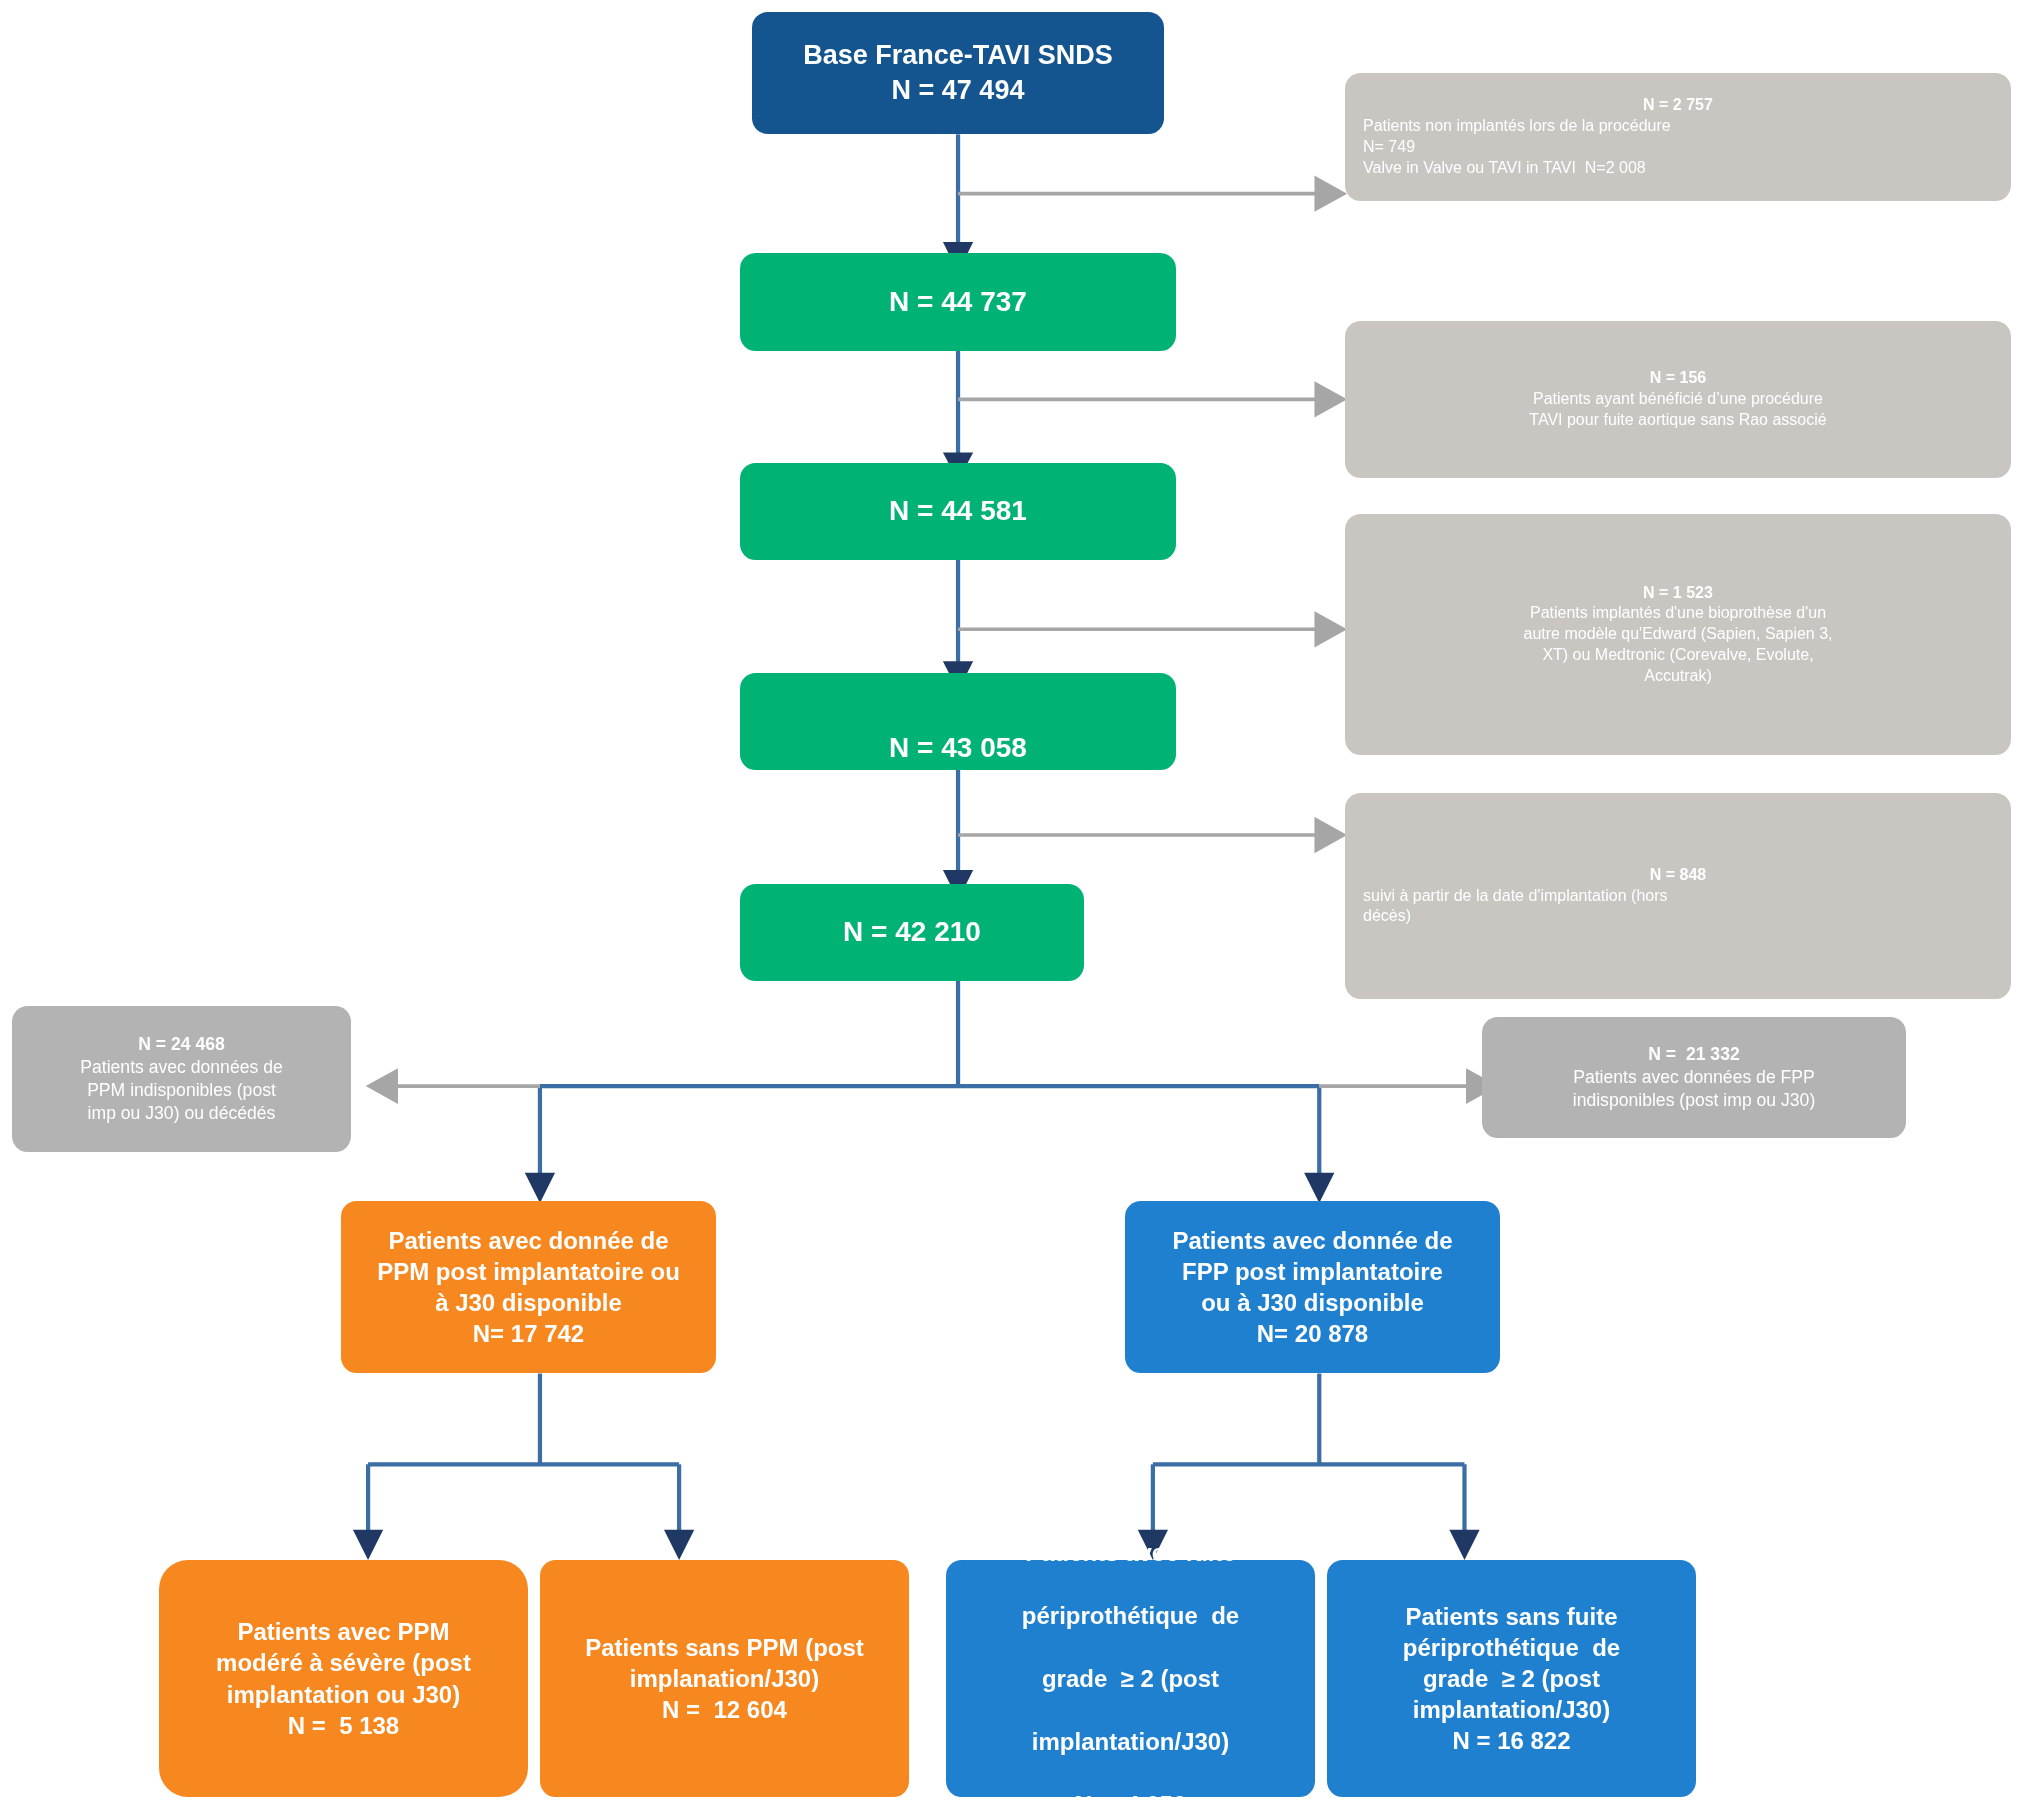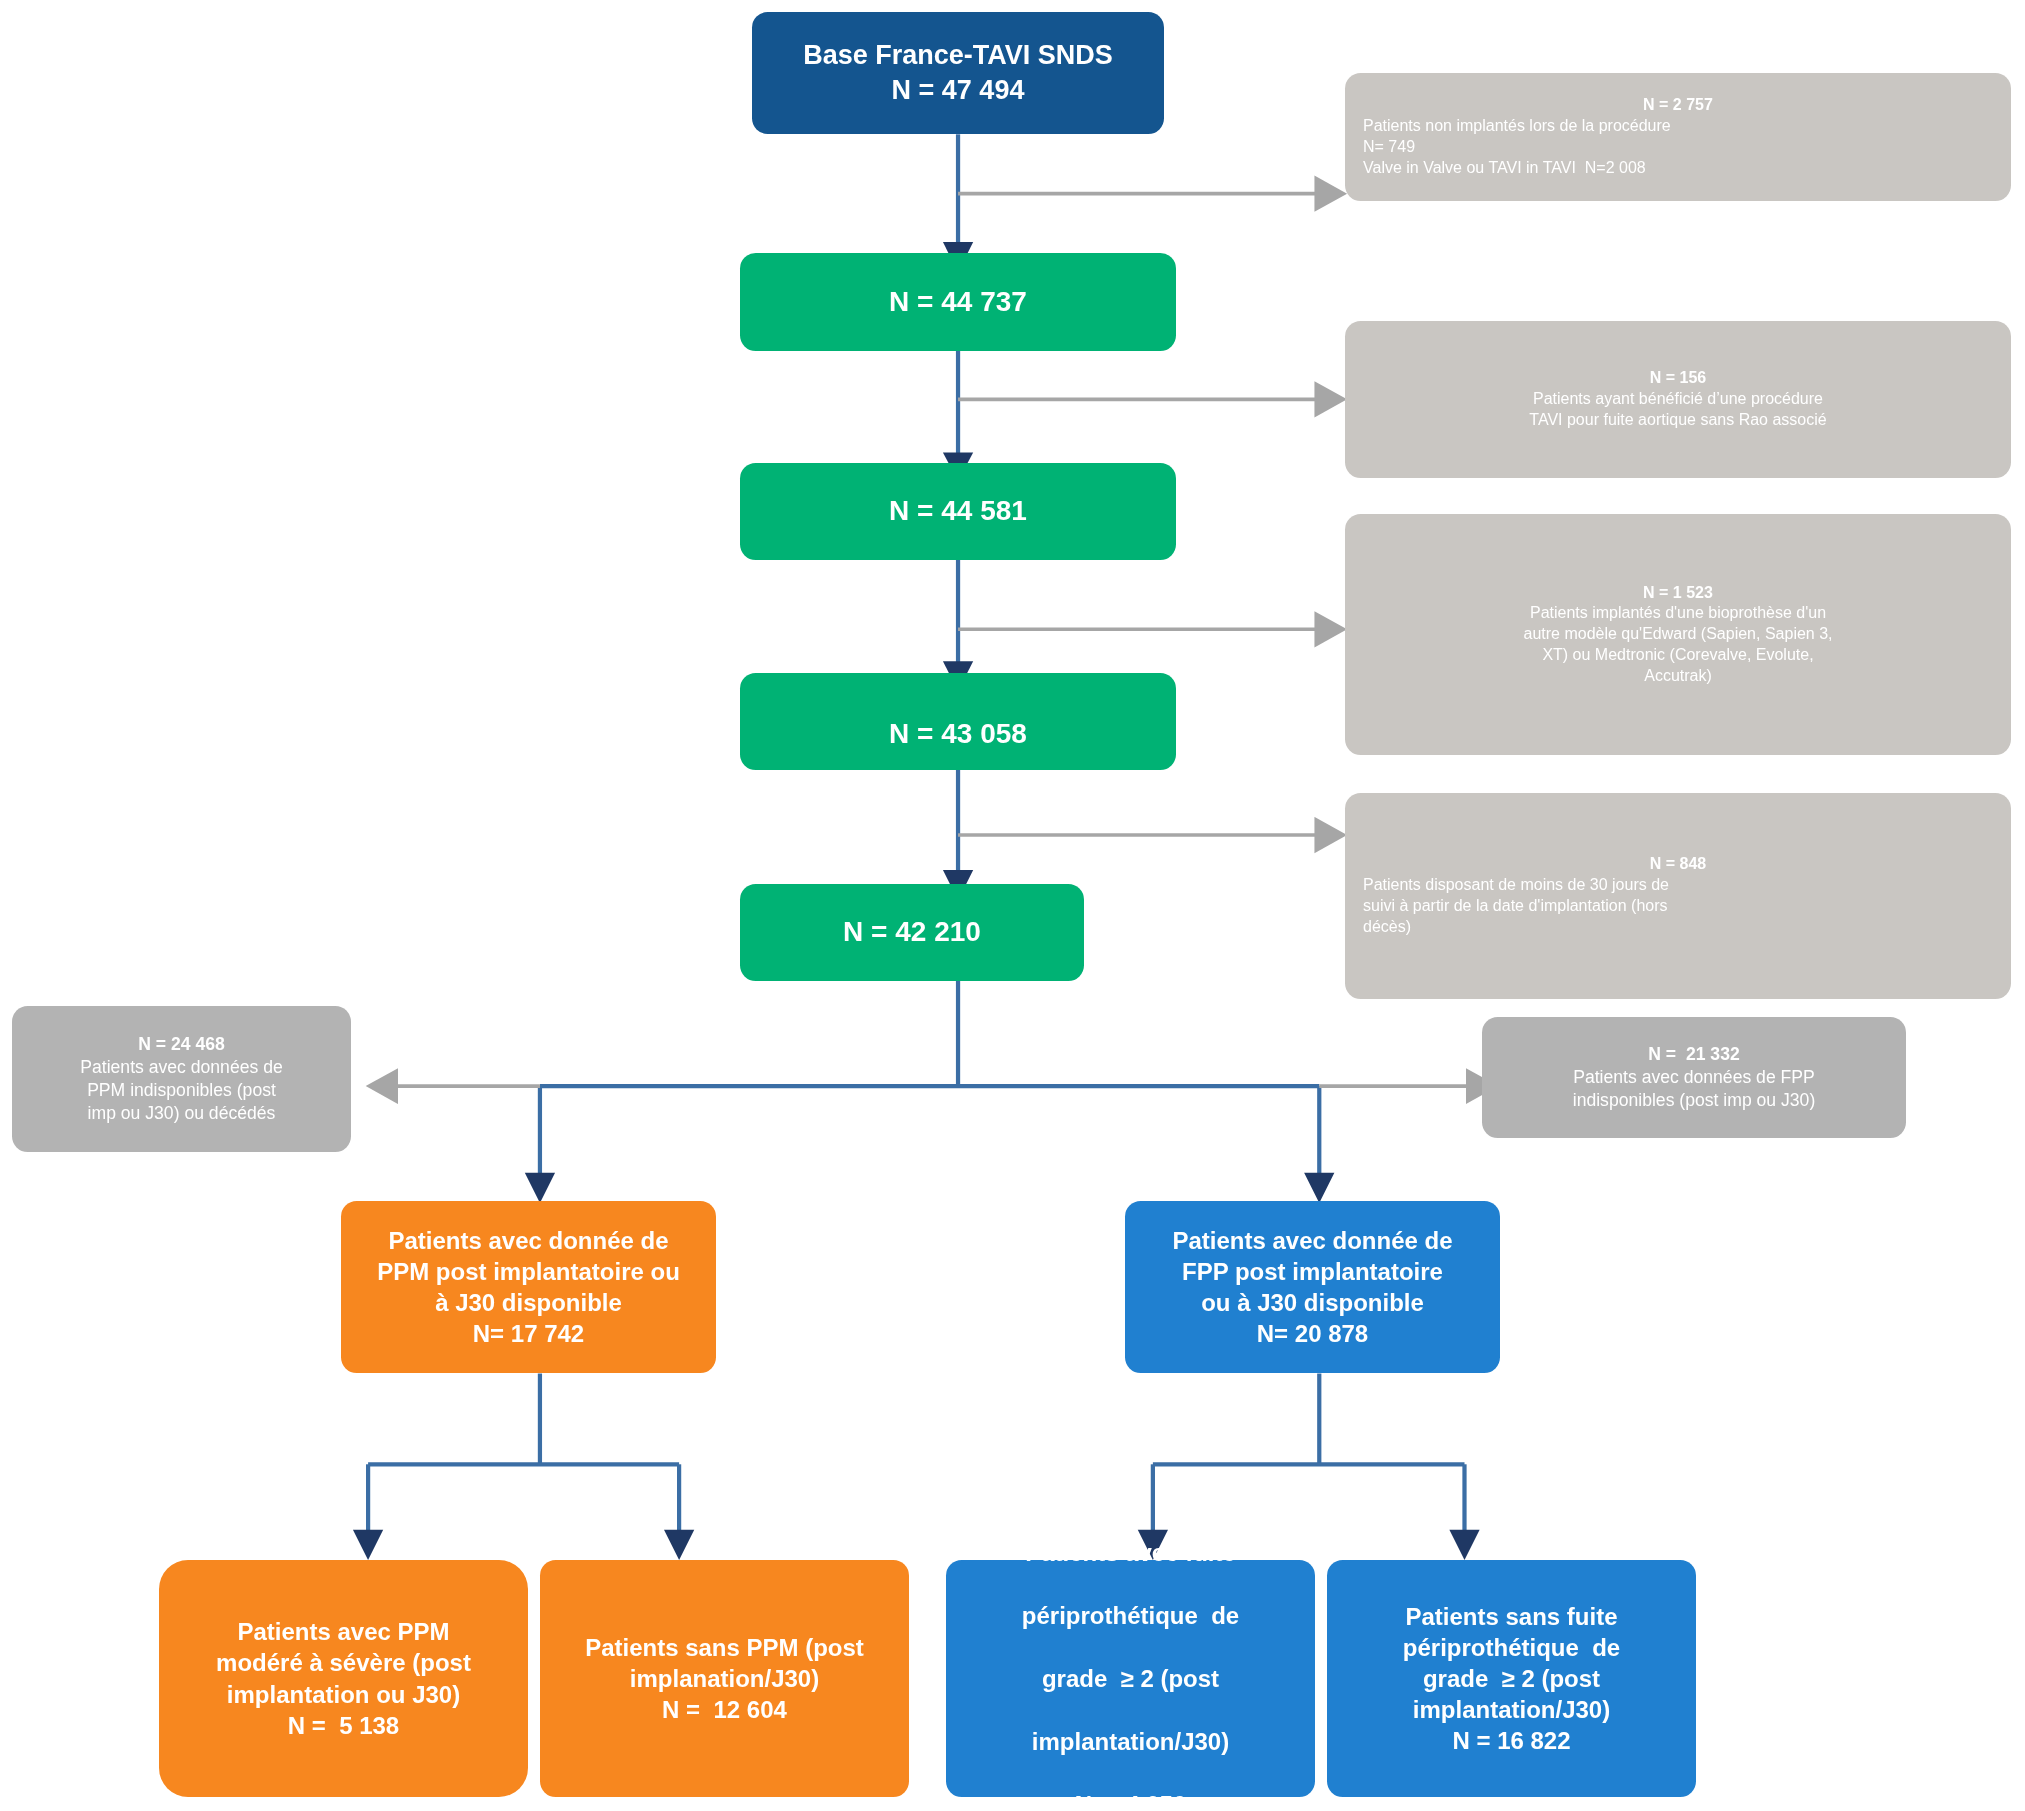--- a/index.html
+++ b/index.html
@@ -30,21 +30,21 @@
     position: absolute;
     box-sizing: border-box;
     display: flex;
     flex-direction: column;
     align-items: center;
     justify-content: center;
     text-align: center;
     color: #ffffff;
     border-radius: 15.7px;
     line-height: 1.30;
-    padding: 18px 11px;
+    padding: 4px 11px;
   }
   .node .ln {
     display: block;
     white-space: pre;
   }
 
   
   .n-navy   { background: #14558f; }
   .n-green  { background: #00b274; }
   .n-orange { background: #f7871f; }
@@ -179,21 +179,20 @@
   <div class="node n-grey t-excl" style="left:1345px; top:514px; width:666px; height:241px; padding:8.5px 18px;">
     <span class="ln" style="font-weight:bold;">N = 1 523</span>
     <span class="ln">Patients implantés d'une bioprothèse d'un</span>
     <span class="ln">autre modèle qu'Edward (Sapien, Sapien 3,</span>
     <span class="ln">XT) ou Medtronic (Corevalve, Evolute,</span>
     <span class="ln">Accutrak)</span>
   </div>
 
   <div class="node n-grey t-excl" style="left:1345px; top:793px; width:666px; height:206px; align-items:stretch; text-align:left; padding:8.5px 18px;">
     <span class="ln" style="text-align:center; font-weight:bold;">N = 848</span>
-    <span class="ln">Patients disposant de moins de 30 jours de</span>
     <span class="ln">suivi à partir de la date d'implantation (hors</span>
     <span class="ln">décès)</span>
   </div>
 
   <div class="node n-grey-d t-side" style="left:12px; top:1006px; width:339px; height:146px; padding:6px 13.3px;">
     <span class="ln" style="font-weight:bold;">N = 24 468</span>
     <span class="ln">Patients avec données de</span>
     <span class="ln">PPM indisponibles (post</span>
     <span class="ln">imp ou J30) ou décédés</span>
   </div>

